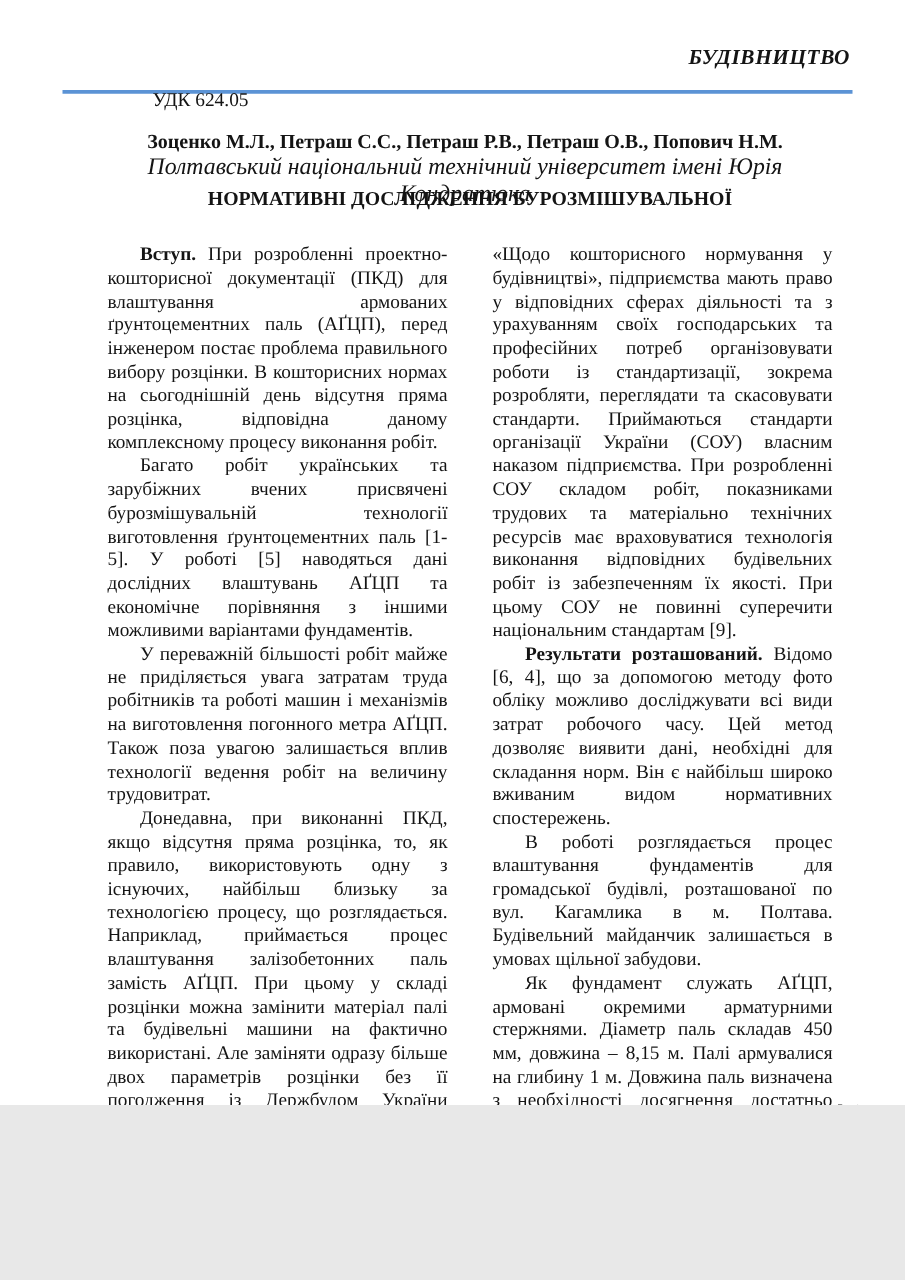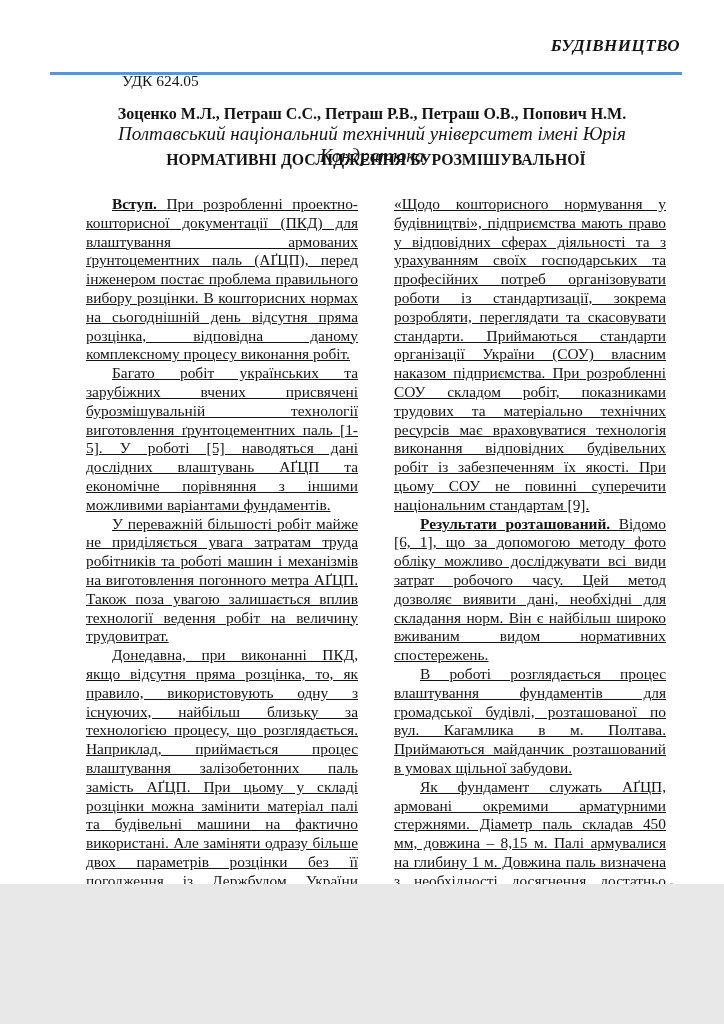--- a/index.html
+++ b/index.html
@@ -29,21 +29,21 @@
     position:absolute; top:150px; left:86px; right:58px;
     text-align:center; font-weight:bold; font-size:15.8px; line-height:20px;
   }
   .columns {
     position:absolute; top:195px; left:86px; right:58px;
     display:flex; gap:36px;
   }
   .col {
     flex:1 1 0; font-size:15.4px; line-height:18.8px; text-align:justify;
   }
-  .para { margin:0; text-indent:26px;text-decoration:underline; }
+  .para { margin:0; text-indent:26px; }
   .para.no-indent { text-indent:0; }
   .lead { font-weight:bold; }
   .page-num-box {
     position:absolute; left:642px; top:874px; width:76px; height:72px;
     display:flex; align-items:center; justify-content:center;
   }
   .page-num-box span {
     display:inline-block; transform:rotate(90deg);
     font-family:"Liberation Sans", sans-serif; font-weight:bold;
     font-size:31px; letter-spacing:1px; color:#1a1a1a;
@@ -85,22 +85,22 @@
     <div class="col">
       <p class="para"><b class="lead">Вступ. </b><span>При розробленні проектно-кошторисної документації (ПКД) для влаштування армованих ґрунтоцементних паль (АҐЦП), перед інженером постає проблема правильного вибору розцінки. В кошторисних нормах на сьогоднішній день відсутня пряма розцінка, відповідна даному комплексному процесу виконання робіт.</span></p>
       <p class="para"><b class="lead"></b><span>Багато робіт українських та зарубіжних вчених присвячені бурозмішувальній технології виготовлення ґрунтоцементних паль [1-5]. У роботі [5] наводяться дані дослідних влаштувань АҐЦП та економічне порівняння з іншими можливими варіантами фундаментів.</span></p>
       <p class="para"><b class="lead"></b><span>У переважній більшості робіт майже не приділяється увага затратам труда робітників та роботі машин і механізмів на виготовлення погонного метра АҐЦП. Також поза увагою залишається вплив технології ведення робіт на величину трудовитрат.</span></p>
       <p class="para"><b class="lead"></b><span>Донедавна, при виконанні ПКД, якщо відсутня пряма розцінка, то, як правило, використовують одну з існуючих, найбільш близьку за технологією процесу, що розглядається. Наприклад, приймається процес влаштування залізобетонних паль замість АҐЦП. При цьому у складі розцінки можна замінити матеріал палі та будівельні машини на фактично використані. Але заміняти одразу більше двох параметрів розцінки без її погодження із Держбудом України забороняється. Таким чином застосовуються норми часу та виробітку, які не є обгрунтованими за допомогою нормативних досліджень. Як наслідок, використані норми можуть відрізнятись від фактичних показників.</span></p>
       <p class="para"><b class="lead"></b><span>Тому створення відповідної розцінки для процесу влаштування АҐЦП є актуальною задачею для правильної організації та планування будівельного виробництва. На сьогодні, відповідно до листа Мінрегіону України від 17.01.2015 року № 7/15-425</span></p>
     </div>
 
     <div class="col">
       <p class="para no-indent"><b class="lead"></b><span>«Щодо кошторисного нормування у будівництві», підприємства мають право у відповідних сферах діяльності та з урахуванням своїх господарських та професійних потреб організовувати роботи із стандартизації, зокрема розробляти, переглядати та скасовувати стандарти. Приймаються стандарти організації України (СОУ) власним наказом підприємства. При розробленні СОУ складом робіт, показниками трудових та матеріально технічних ресурсів має враховуватися технологія виконання відповідних будівельних робіт із забезпеченням їх якості. При цьому СОУ не повинні суперечити національним стандартам [9].</span></p>
-      <p class="para"><b class="lead">Результати розташований. </b><span>Відомо [6, 1], що за допомогою методу фото обліку можливо досліджувати всі види затрат робочого часу. Цей метод дозволяє виявити дані, необхідні для складання норм. Він є найбільш широко вживаним видом нормативних спостережень.</span></p>
-      <p class="para"><b class="lead"></b><span>В роботі розглядається процес влаштування фундаментів для громадської будівлі, розташованої по вул. Кагамлика в м. Полтава. Приймаються майданчик розташований в умовах щільної забудови.</span></p>
+      <p class="para"><b class="lead">Результати розташований. </b><span>Відомо [6, 4], що за допомогою методу фото обліку можливо досліджувати всі види затрат робочого часу. Цей метод дозволяє виявити дані, необхідні для складання норм. Він є найбільш широко вживаним видом нормативних спостережень.</span></p>
+      <p class="para"><b class="lead"></b><span>В роботі розглядається процес влаштування фундаментів для громадської будівлі, розташованої по вул. Кагамлика в м. Полтава. Будівельний майданчик залишається в умовах щільної забудови.</span></p>
       <p class="para"><b class="lead"></b><span>Як фундамент служать АҐЦП, армовані окремими арматурними стержнями. Діаметр паль складав 450 мм, довжина – 8,15 м. Палі армувалися на глибину 1 м. Довжина паль визначена з необхідності досягнення достатньо міцного шару ґрунту. Влаштування частини паль передбачалося в безпосередній близькості до існуючих будівель. Роботи по влаштування фундаментів проводяться за бурозмішува-</span></p>
     </div>
 
   </div>
 
   <div class="page-num-box">
     <span>219</span>
   </div>
   <div class="bar-dark"></div>
   <div class="bar-light"></div>

